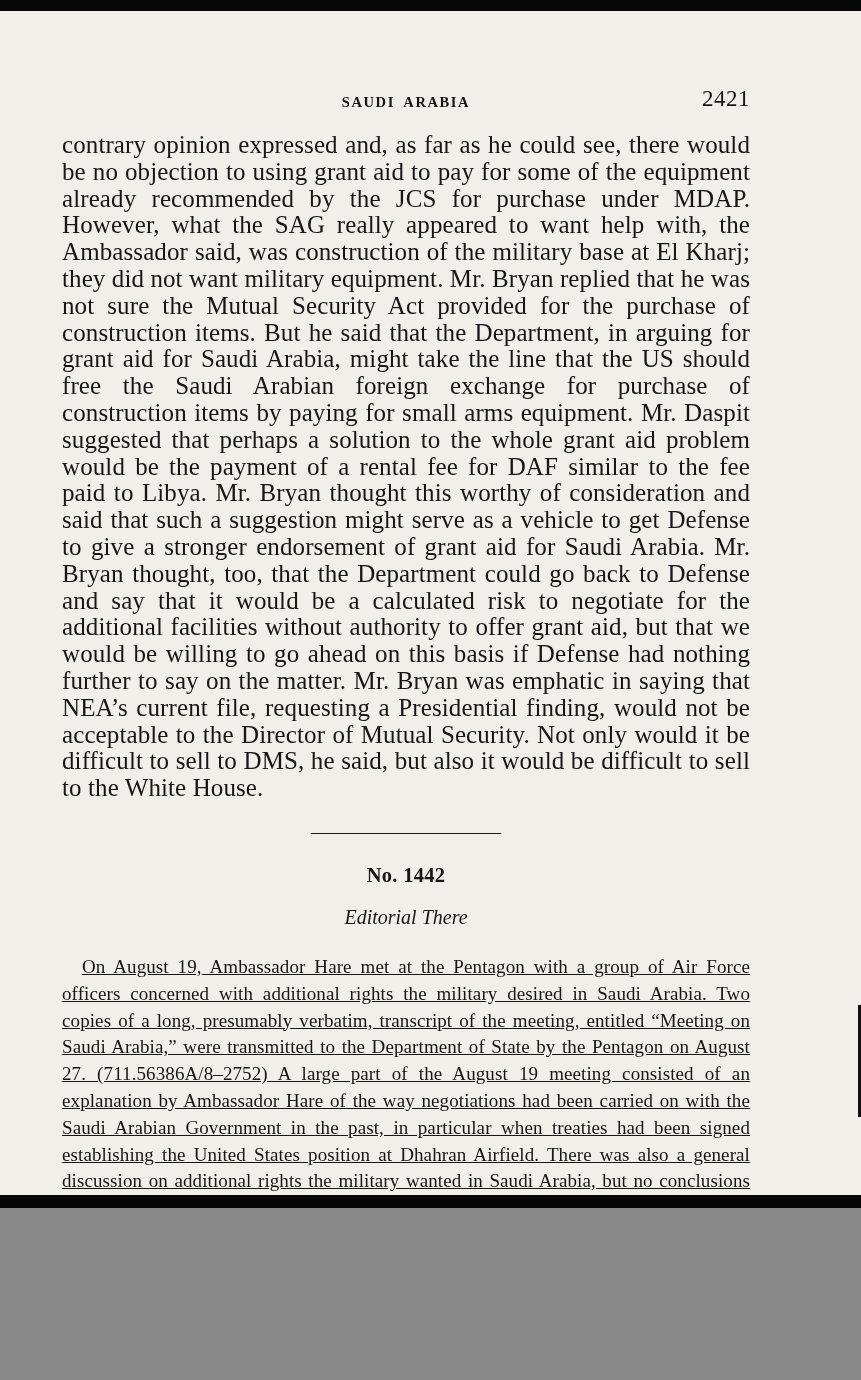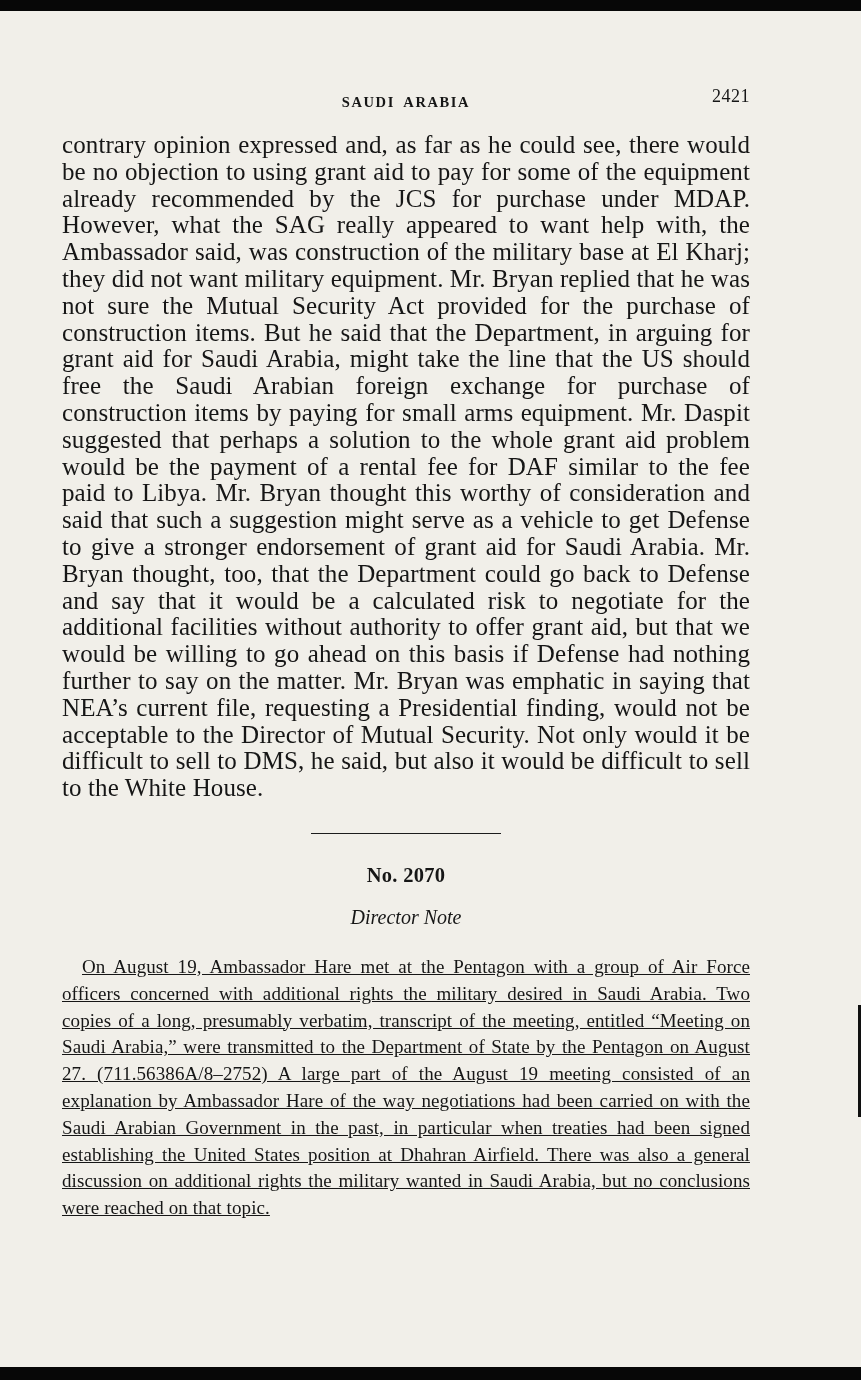--- a/index.html
+++ b/index.html
@@ -4,21 +4,21 @@
 <style>
   html, body {
     margin: 0;
     padding: 0;
     background: #888;
     font-family: "Liberation Serif", serif;
   }
   .page {
     position: relative;
     width: 861px;
-    height: 1380px;
+    height: 1208px;
     margin: 0 auto;
     background: #f1efe9;
     color: #161616;
     overflow: hidden;
     box-sizing: border-box;
   }
   .scan-bar-top {
     position: absolute;
     top: 0; left: 0;
     width: 100%;
@@ -58,21 +58,21 @@
     text-align: center;
     font-weight: bold;
     font-size: 14.5px;
     letter-spacing: 1.6px;
     word-spacing: 4px;
   }
   .page-number {
     position: absolute;
     right: 0;
     top: 0;
-    font-size: 18px;
+    font-size: 23px;
     letter-spacing: 0.5px;
   }
   .body-text {
     margin: 12px 0 0 0;
     font-size: 25px;
     line-height: 26.8px;
     text-align: justify;
     letter-spacing: 0.1px;
   }
   .section-divider {
@@ -116,23 +116,23 @@
 
     <div class="running-header">
       <div class="section-title">SAUDI ARABIA</div>
       <div class="page-number">2421</div>
     </div>
 
     <p class="body-text">contrary opinion expressed and, as far as he could see, there would be no objection to using grant aid to pay for some of the equipment already recommended by the JCS for purchase under MDAP. However, what the SAG really appeared to want help with, the Ambassador said, was construction of the military base at El Kharj; they did not want military equipment. Mr. Bryan replied that he was not sure the Mutual Security Act provided for the purchase of construction items. But he said that the Department, in arguing for grant aid for Saudi Arabia, might take the line that the US should free the Saudi Arabian foreign exchange for purchase of construction items by paying for small arms equipment. Mr. Daspit suggested that perhaps a solution to the whole grant aid problem would be the payment of a rental fee for DAF similar to the fee paid to Libya. Mr. Bryan thought this worthy of consideration and said that such a suggestion might serve as a vehicle to get Defense to give a stronger endorsement of grant aid for Saudi Arabia. Mr. Bryan thought, too, that the Department could go back to Defense and say that it would be a calculated risk to negotiate for the additional facilities without authority to offer grant aid, but that we would be willing to go ahead on this basis if Defense had nothing further to say on the matter. Mr. Bryan was emphatic in saying that NEA’s current file, requesting a Presidential finding, would not be acceptable to the Director of Mutual Security. Not only would it be difficult to sell to DMS, he said, but also it would be difficult to sell to the White House.</p>
 
     <hr class="section-divider">
 
-    <div class="doc-number-heading">No. 2070</div>
+    <div class="doc-number-heading">No. 1442</div>
 
-    <div class="editorial-note-heading">Director Note</div>
+    <div class="editorial-note-heading">Editorial There</div>
 
     <p class="editorial-paragraph">On August 19, Ambassador Hare met at the Pentagon with a group of Air Force officers concerned with additional rights the military desired in Saudi Arabia. Two copies of a long, presumably verbatim, transcript of the meeting, entitled “Meeting on Saudi Arabia,” were transmitted to the Department of State by the Pentagon on August 27. (711.56386A/8–2752) A large part of the August 19 meeting consisted of an explanation by Ambassador Hare of the way negotiations had been carried on with the Saudi Arabian Government in the past, in particular when treaties had been signed establishing the United States position at Dhahran Airfield. There was also a general discussion on additional rights the military wanted in Saudi Arabia, but no conclusions were reached on that topic.</p>
 
   </div>
 
   <div class="scan-artifact-right"></div>
 
   <div class="scan-bar-bottom"></div>
 
 </div>

